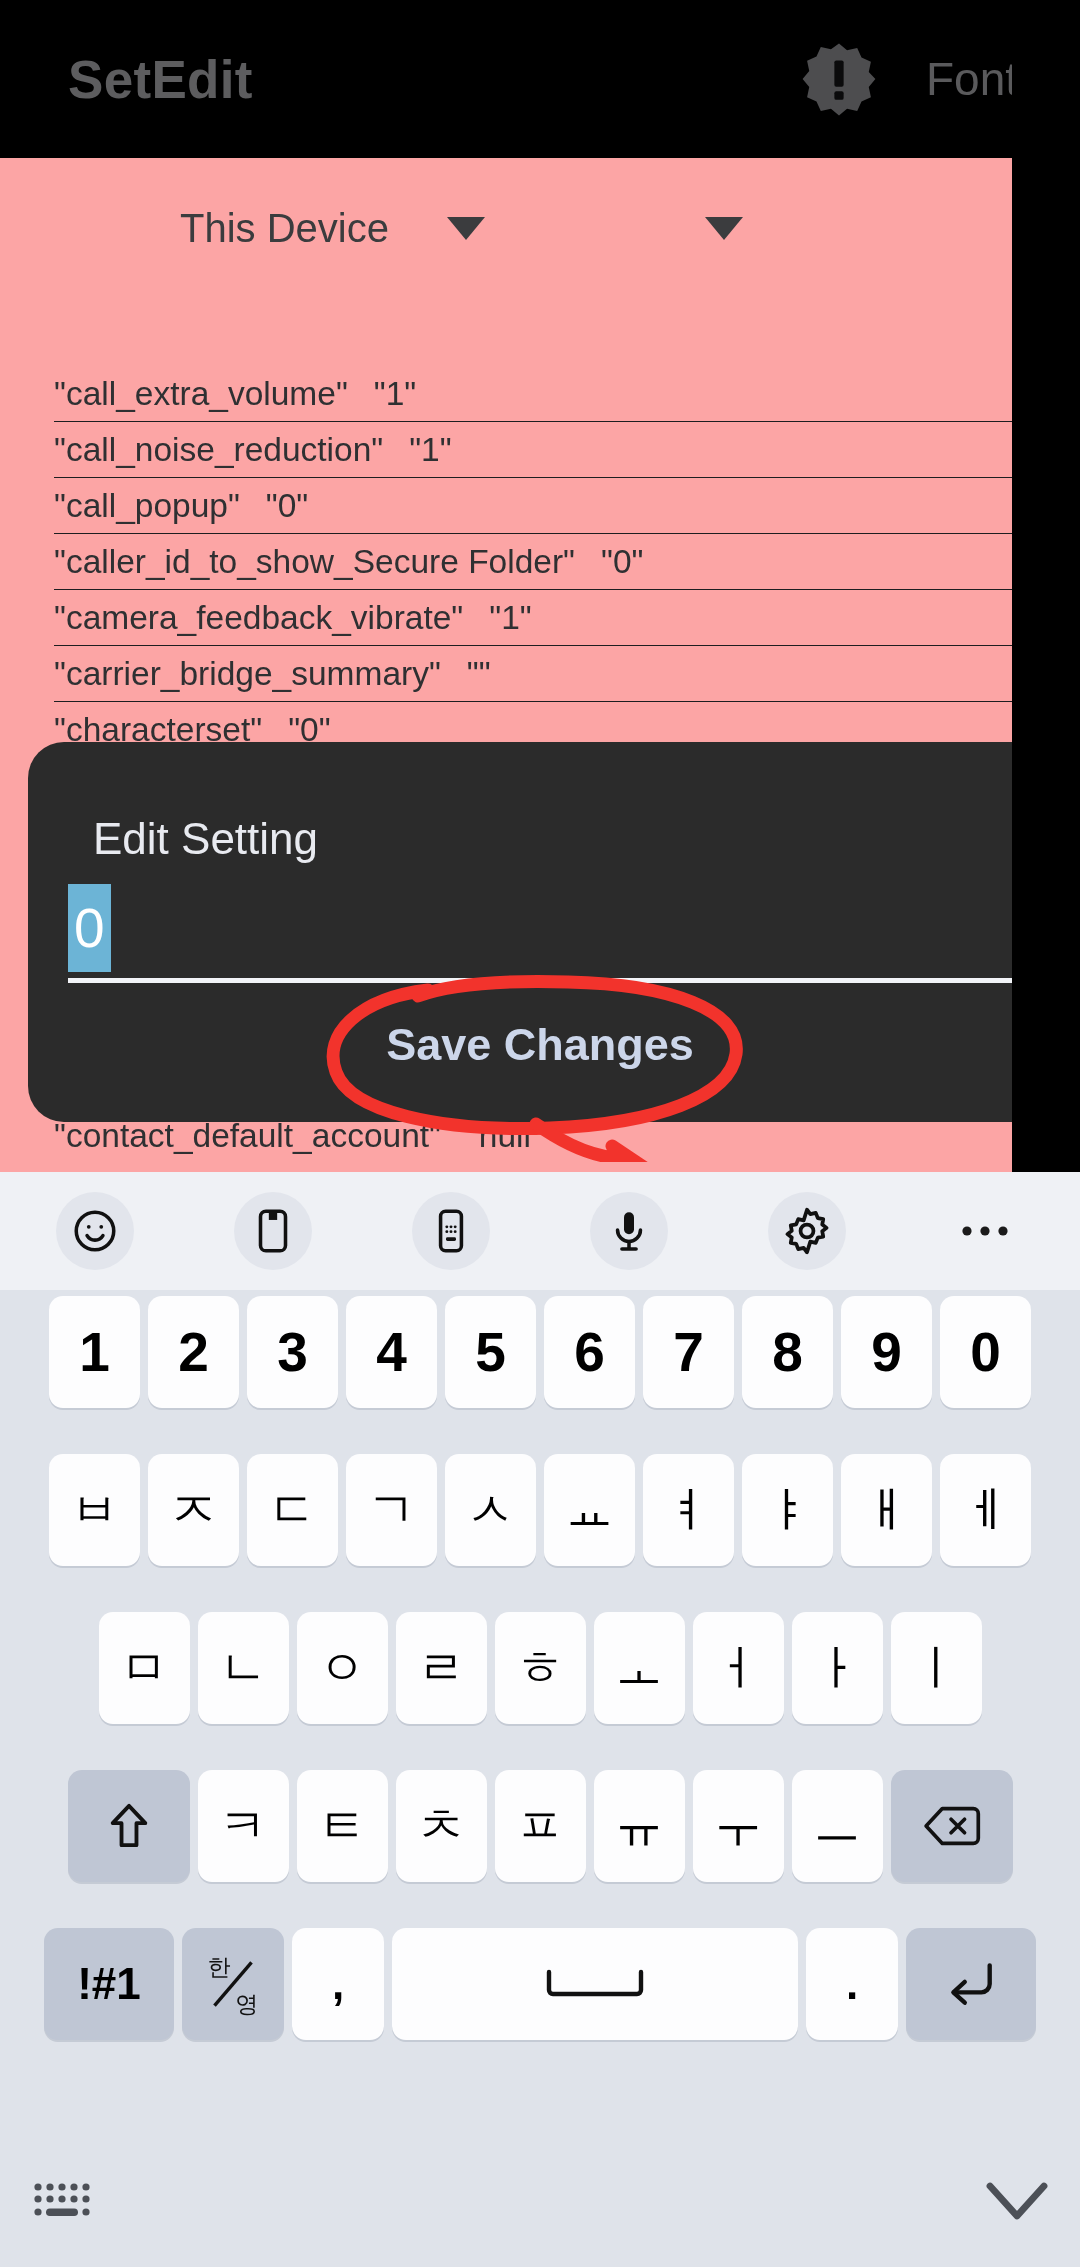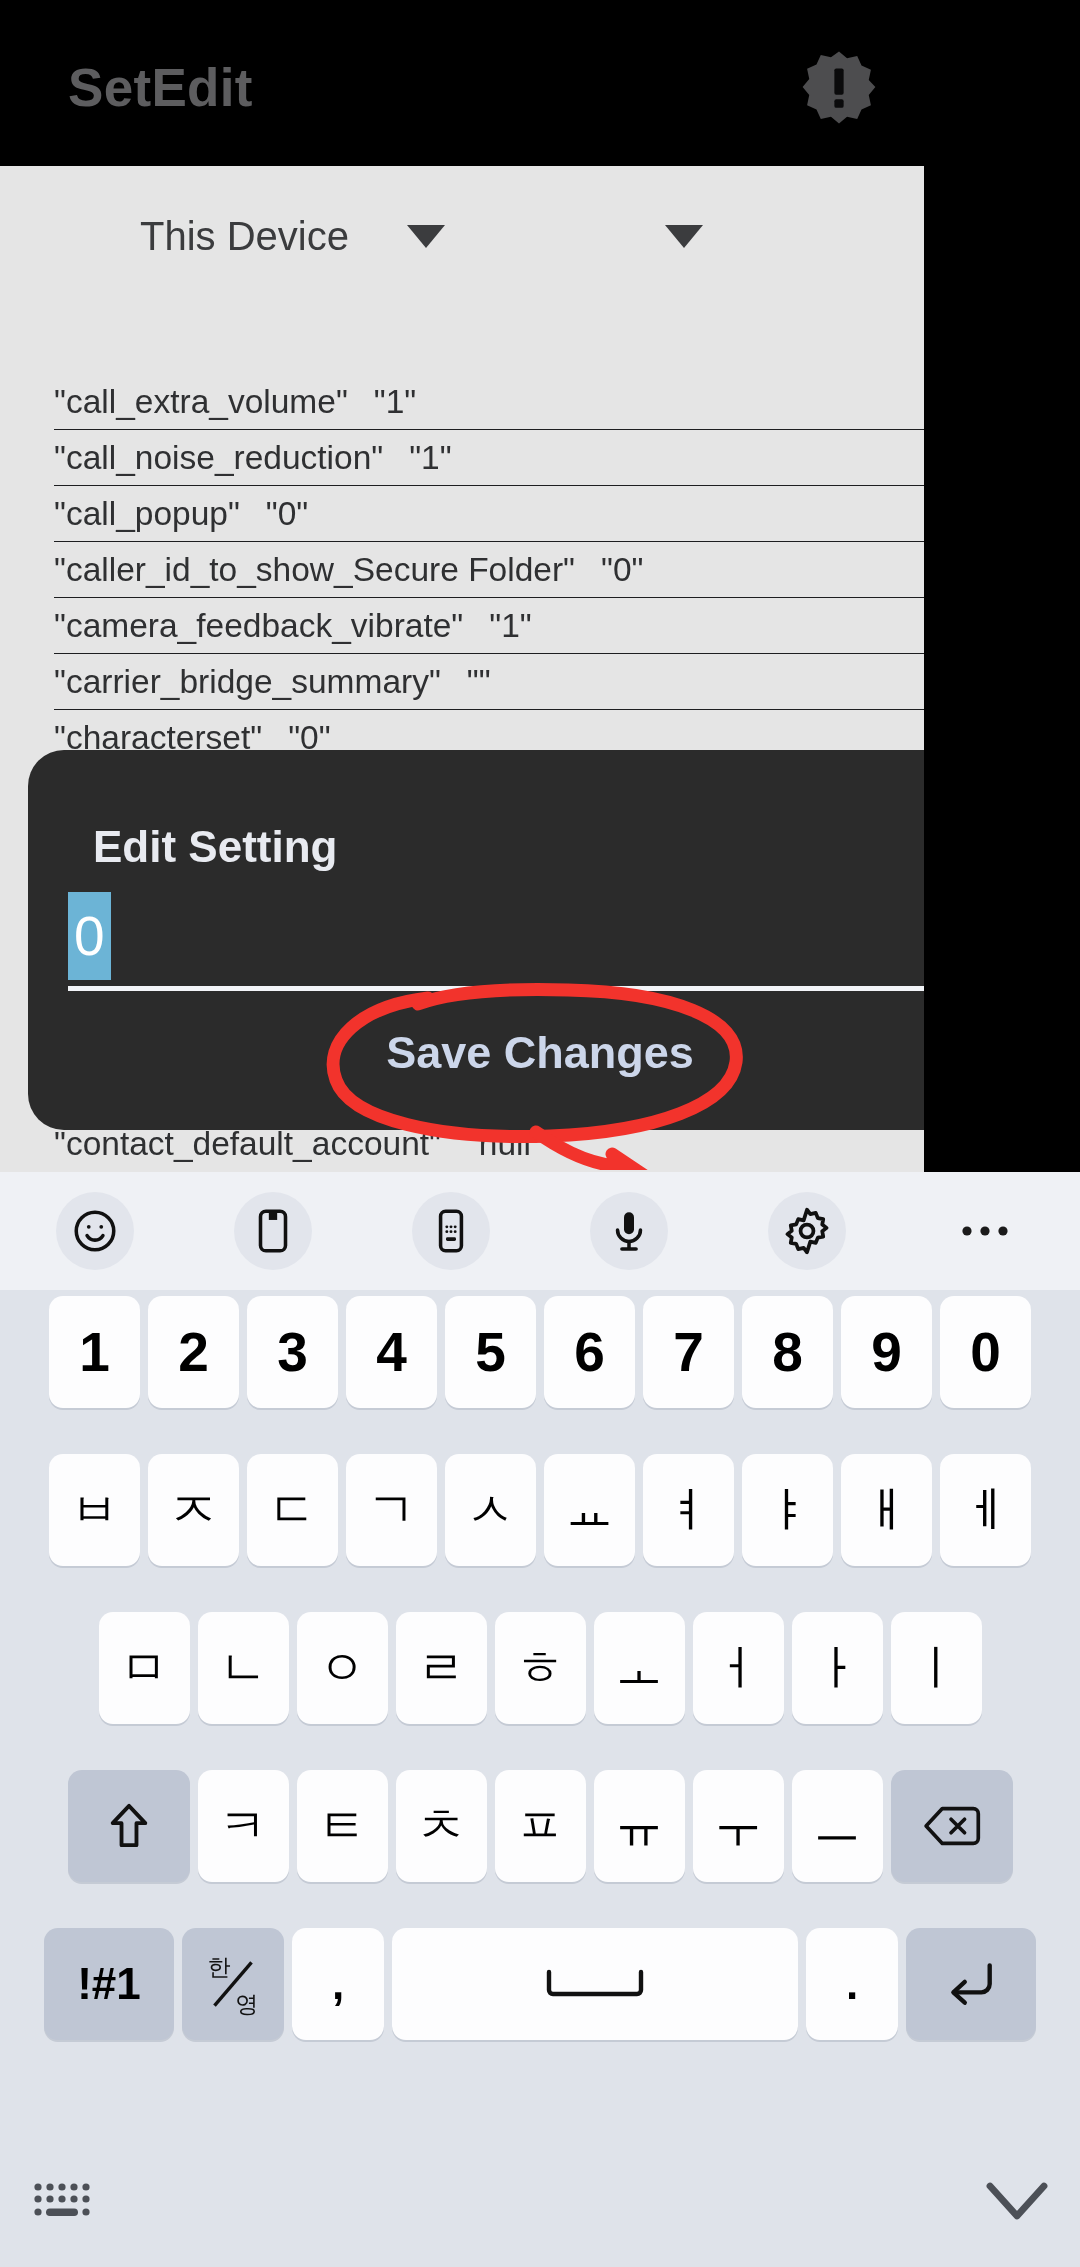--- a/index.html
+++ b/index.html
@@ -5,22 +5,22 @@
   * { margin:0; padding:0; box-sizing:border-box; }
   html,body { background:#000; }
   body {
     width:1080px; height:2267px;
     font-family:"Liberation Sans", sans-serif;
     overflow:hidden; position:relative;
   }
 
   
   #app {
-    position:absolute; left:0; top:0; width:924px; height:1172px;
-    background:#e5e5e5; overflow:hidden;margin-top:8px;
+    position:absolute; left:0; top:0; width:1012px; height:1172px;
+    background:#fca5a5; overflow:hidden;
   }
 
   
   .appbar {
     position:absolute; left:0; top:0; width:1080px; height:158px;
     background:#000; display:flex; align-items:center;
   }
   .app-title {
     margin-left:68px; font-size:53px; font-weight:700;
     color:#5d5d5f; letter-spacing:.3px;
@@ -28,21 +28,21 @@
   .appbar-right {
     margin-left:auto; display:flex; align-items:center; gap:50px;
     margin-right:62px;
   }
   .badge-icon { width:74px; height:74px; display:block; }
   .font-label { font-size:46px; color:#5a5a5c; font-weight:400; }
 
   
   .selectors {
     position:absolute; left:0; top:158px; width:1080px; height:140px;
-    display:flex; align-items:center;
+    display:flex; align-items:center;padding-left:40px;
   }
   .selector { display:flex; align-items:center; }
   .selector.one { margin-left:140px; }
   .selector.two { margin-left:162px; }
   .selector-label { font-size:40px; color:#3b3c3e; }
   .caret {
     width:0; height:0; margin-left:58px;
     border-left:19px solid transparent; border-right:19px solid transparent;
     border-top:23px solid #3b3c3e;
   }
@@ -56,21 +56,21 @@
   }
   .row .val { margin-left:26px; }
 
   
   .dialog {
     position:absolute; left:28px; top:742px; width:1024px; height:380px;
     background:#2b2b2b; border-radius:36px; overflow:hidden;
   }
   .dialog-title {
     position:absolute; left:65px; top:72px;
-    font-size:44px; font-weight:700; color:#e8eaf0;
+    font-size:44px; font-weight:400; color:#e8eaf0;
   }
   .dialog-input {
     position:absolute; left:40px; top:142px; right:22px; height:92px;
   }
   .sel-text {
     display:inline-block; background:#6cb4d6; color:#ffffff;
     font-size:55px; line-height:88px; padding:0 6px; font-weight:400;
   }
   .input-underline {
     position:absolute; left:40px; top:236px; width:944px; height:5px;

